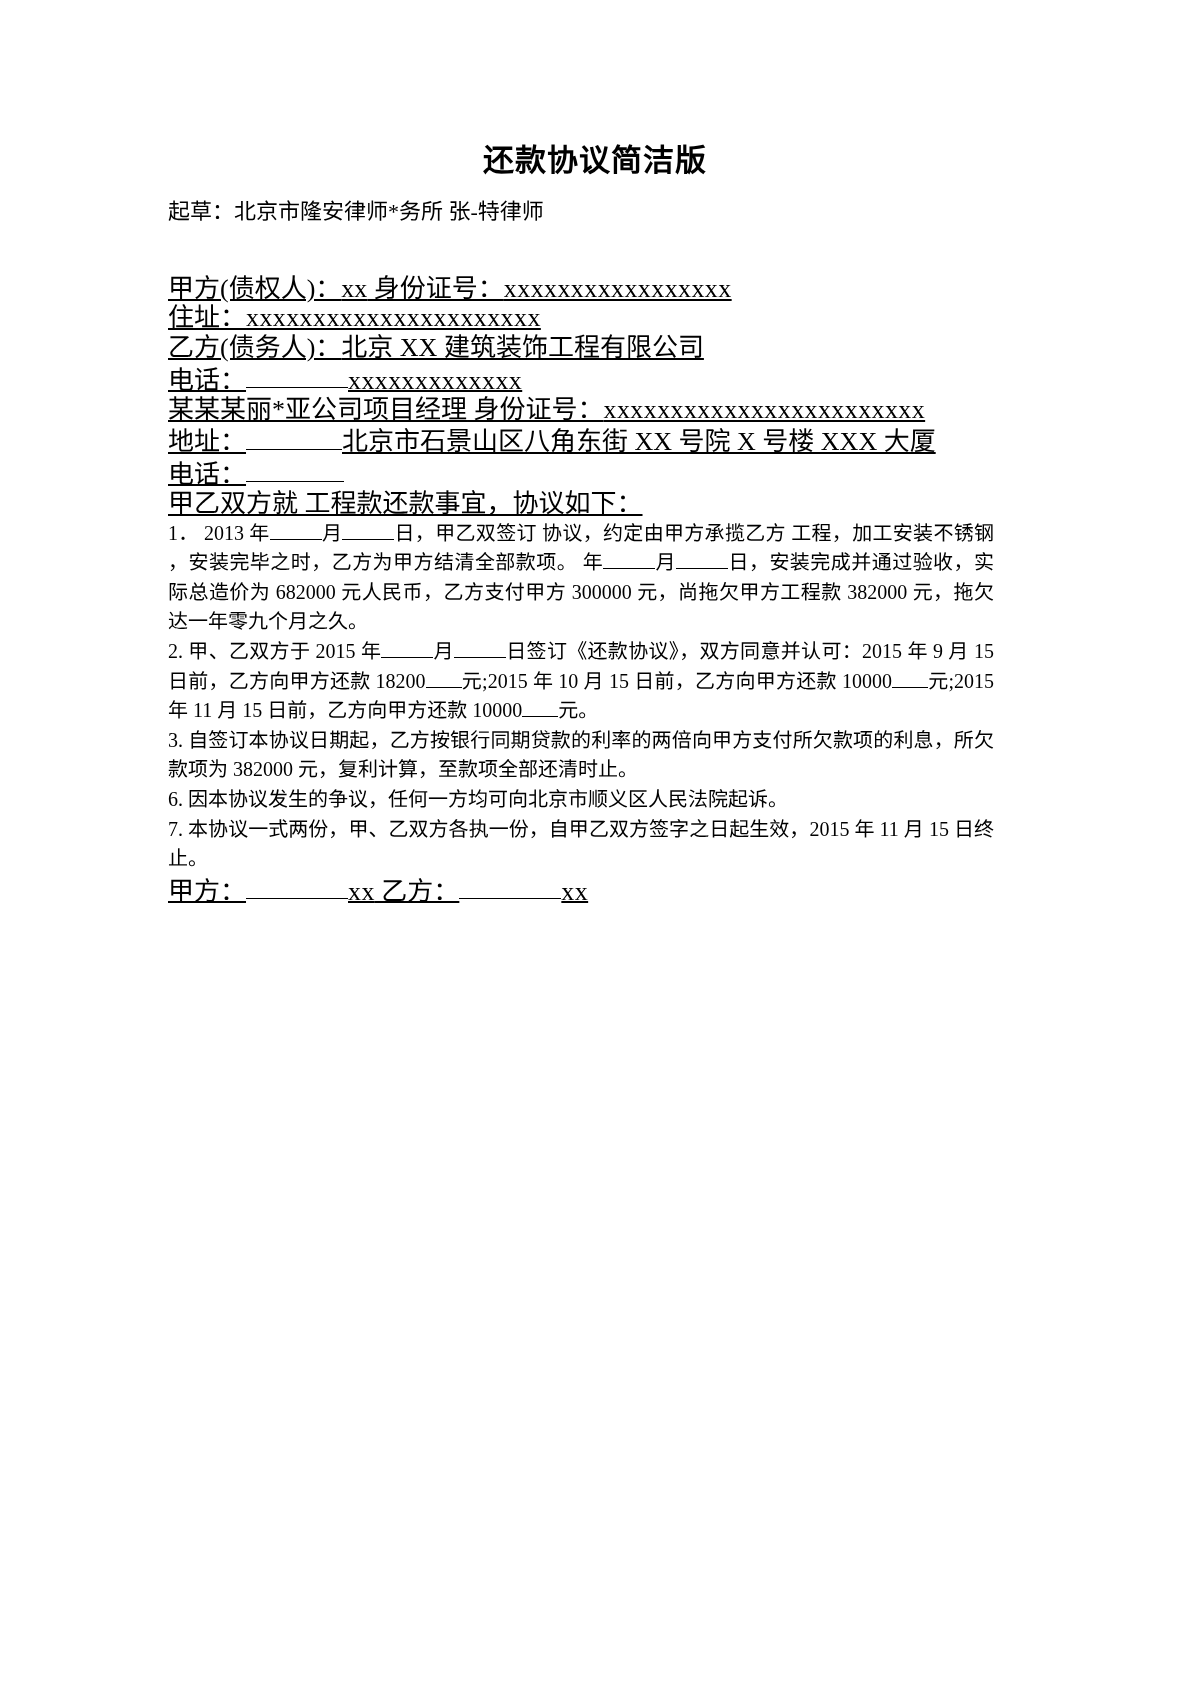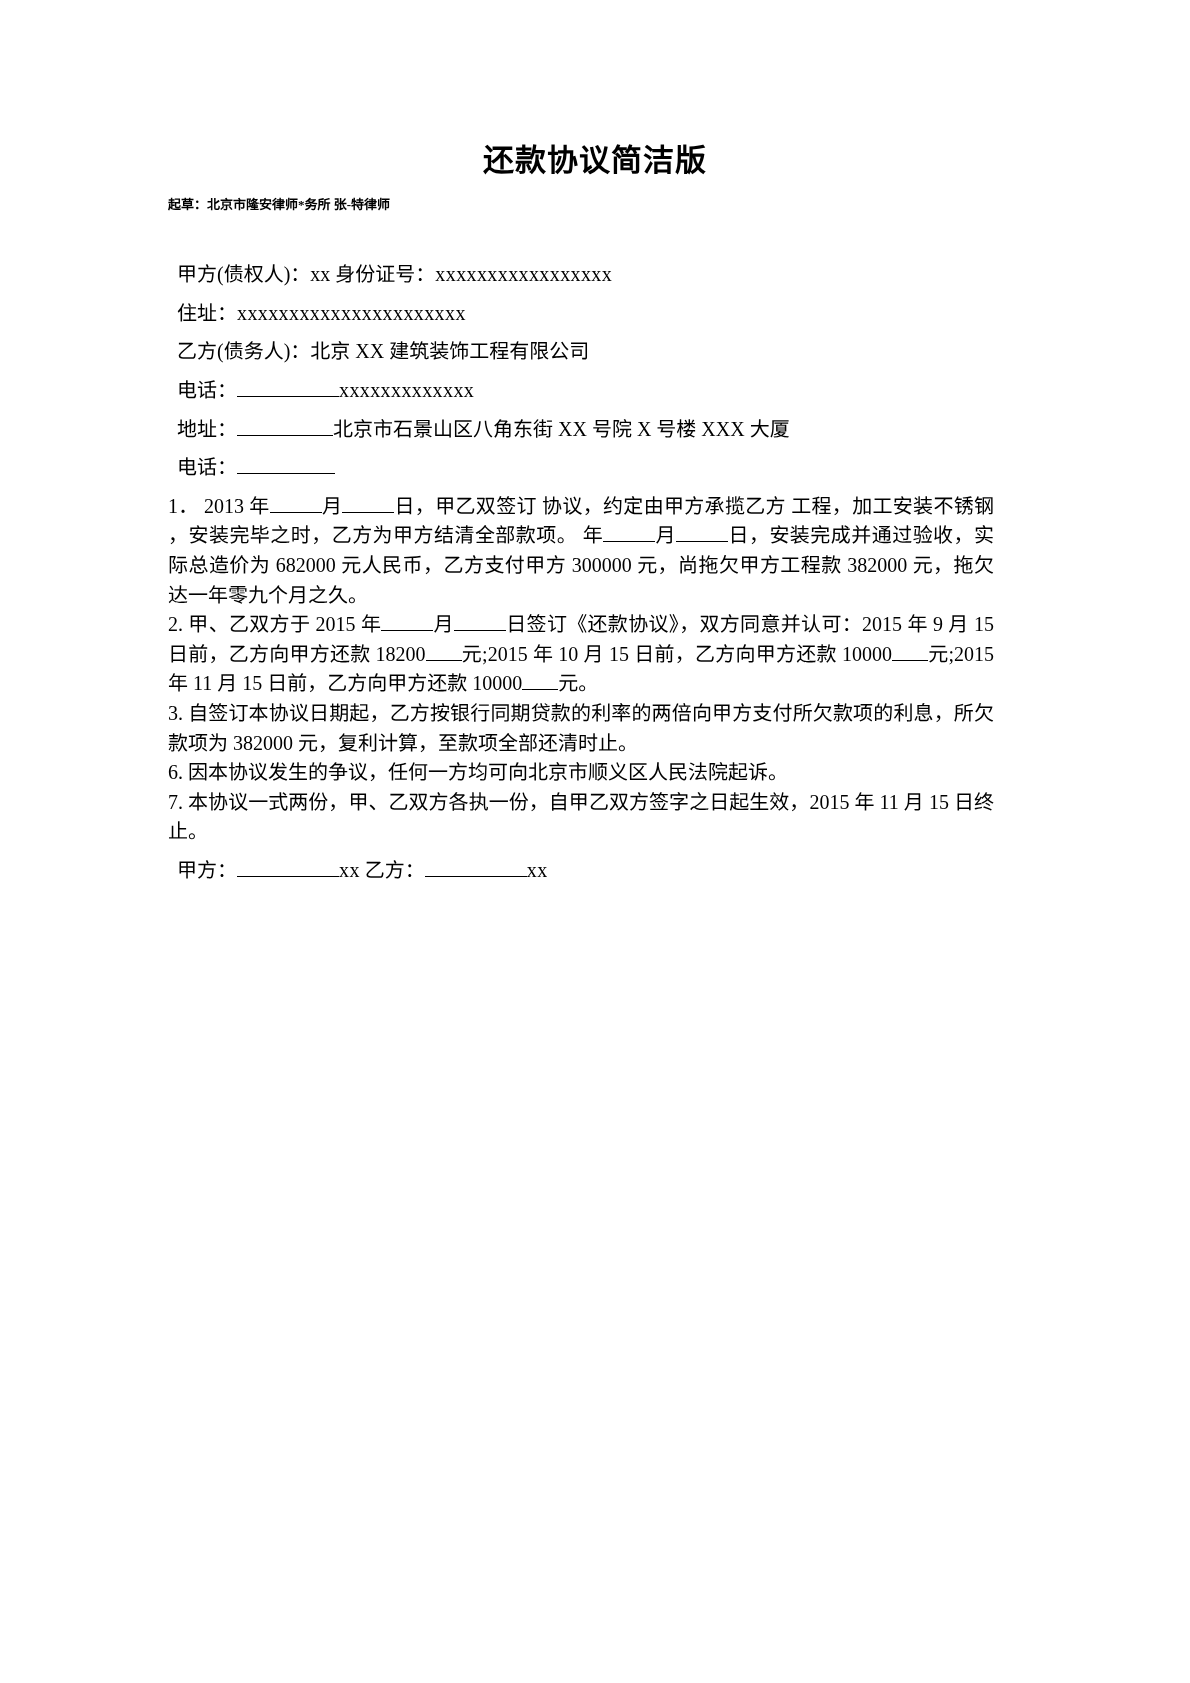--- a/index.html
+++ b/index.html
@@ -27,39 +27,39 @@
     text-align: center;
     font-size: 31px;
     font-weight: bold;
     letter-spacing: 1px;
     margin: 0;
     padding-top: 142px;
     line-height: 1.25;
     font-family: "Liberation Sans", "DejaVu Sans", sans-serif;
   }
   .drafter {
-    font-size: 13px;
+    font-size: 22px;
     line-height: 1.5;
     margin: 14px 0 0 0;
     padding-left: 168px;
     white-space: pre;
-    font-weight: bold;
   }
   .body-block {
     margin-top: 46px;
     padding-left: 168px;
     padding-right: 196px;
   }
   .line {
-    font-size: 20px;
+    font-size: 26px;
     line-height: 29.6px;
     white-space: pre-wrap;
-    margin: 9px;
+    margin: 0;
     text-align: justify;
     text-justify: inter-ideograph;
+    text-decoration: underline;
   }
   .para {
     font-size: 20px;
     line-height: 29.6px;
     margin: 0;
     text-align: justify;
     text-justify: inter-ideograph;
     white-space: pre-wrap;
   }
   .mono-x {
@@ -90,25 +90,27 @@
   <div class="body-block">
 
     <div class="line"><span>甲方(债权人)：</span><span>xx</span><span> 身份证号：</span><span class="mono-x">xxxxxxxxxxxxxxxxx</span></div>
 
     <div class="line"><span>住址：</span><span class="mono-x">xxxxxxxxxxxxxxxxxxxxxx</span></div>
 
     <div class="line"><span>乙方(债务人)：</span><span>北京 XX 建筑装饰工程有限公司</span></div>
 
     <div class="line"><span>电话：</span><span class="blank blank-xl"></span><span class="mono-x">xxxxxxxxxxxxx</span></div>
 
+    <div class="line"><span>某某某丽*亚公司项目经理</span><span> 身份证号：</span><span class="mono-x">xxxxxxxxxxxxxxxxxxxxxxxx</span></div>
 
     <div class="line"><span>地址：</span><span class="blank blank-lg"></span><span>北京市石景山区八角东街 XX 号院 X 号楼 XXX 大厦</span></div>
 
     <div class="line"><span>电话：</span><span class="blank blank-sig"></span></div>
 
+    <div class="line">甲乙双方就 工程款还款事宜，协议如下：</div>
 
     <p class="para"><span>1． 2013 年</span><span class="blank blank-md"></span><span>月</span><span class="blank blank-md"></span><span>日，甲乙双签订 协议，约定由甲方承揽乙方 工程，加工安装不锈钢 ，安装完毕之时，乙方为甲方结清全部款项。 年</span><span class="blank blank-md"></span><span>月</span><span class="blank blank-md"></span><span>日，安装完成并通过验收，实际总造价为 682000 元人民币，乙方支付甲方 300000 元，尚拖欠甲方工程款 382000 元，拖欠达一年零九个月之久。</span></p>
 
     <p class="para"><span>2. 甲、乙双方于 2015 年</span><span class="blank blank-md"></span><span>月</span><span class="blank blank-md"></span><span>日签订《还款协议》，双方同意并认可：2015 年 9 月 15 日前，乙方向甲方还款 18200</span><span class="blank blank-tiny"></span><span>元;2015 年 10 月 15 日前，乙方向甲方还款 10000</span><span class="blank blank-tiny"></span><span>元;2015 年 11 月 15 日前，乙方向甲方还款 10000</span><span class="blank blank-tiny"></span><span>元。</span></p>
 
     <p class="para">3. 自签订本协议日期起，乙方按银行同期贷款的利率的两倍向甲方支付所欠款项的利息，所欠款项为 382000 元，复利计算，至款项全部还清时止。</p>
 
 
 
     <p class="para">6. 因本协议发生的争议，任何一方均可向北京市顺义区人民法院起诉。</p>

